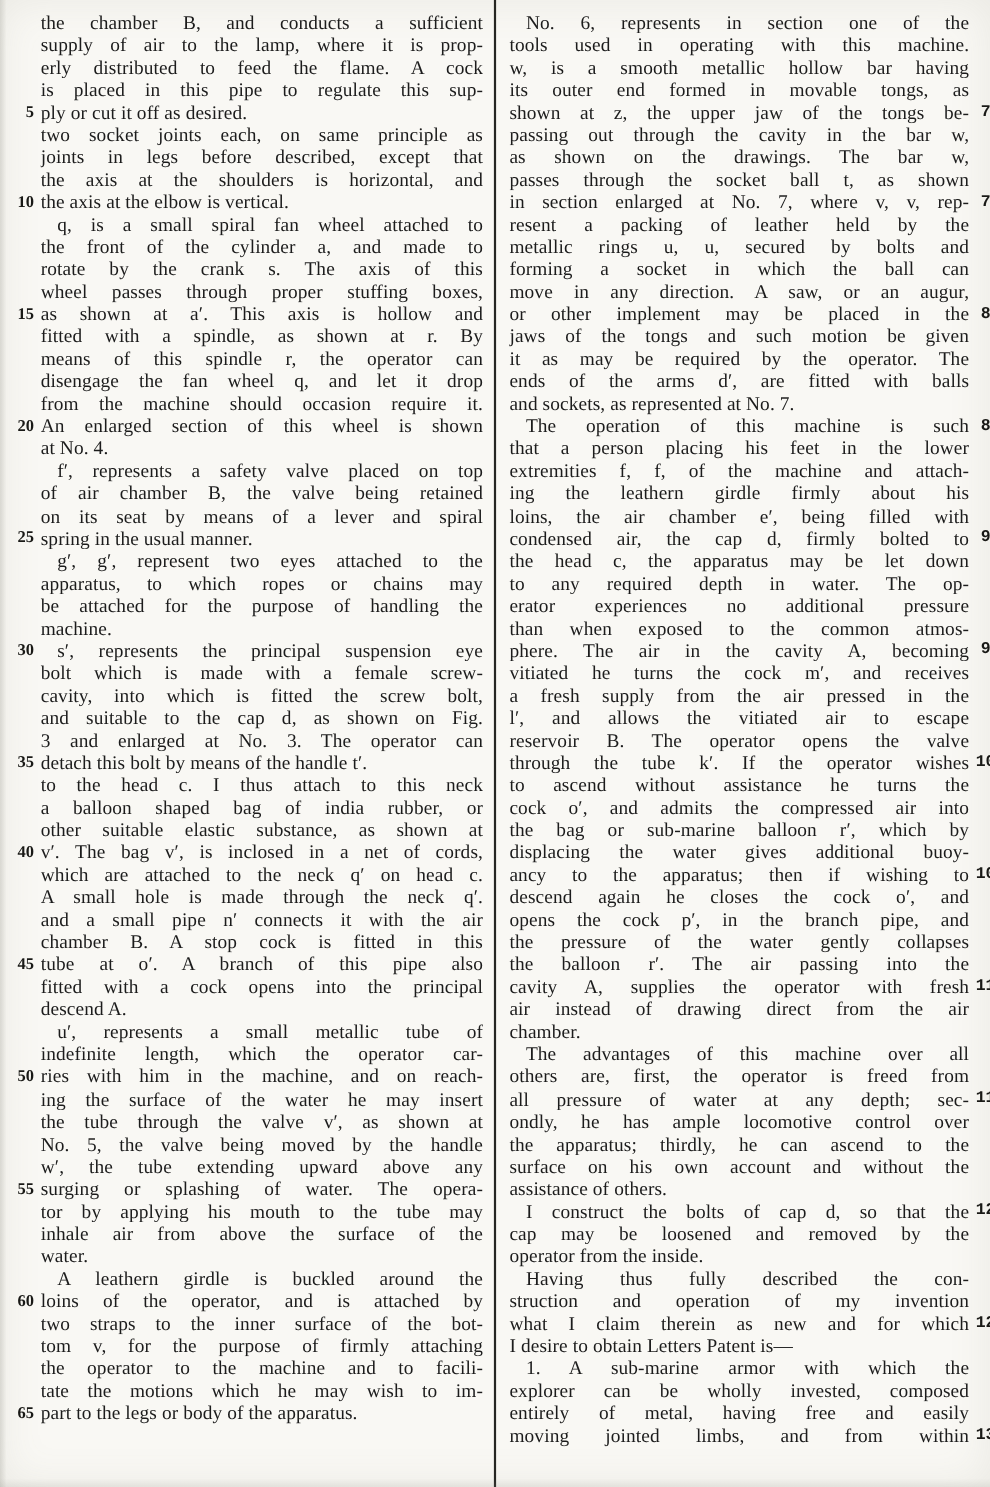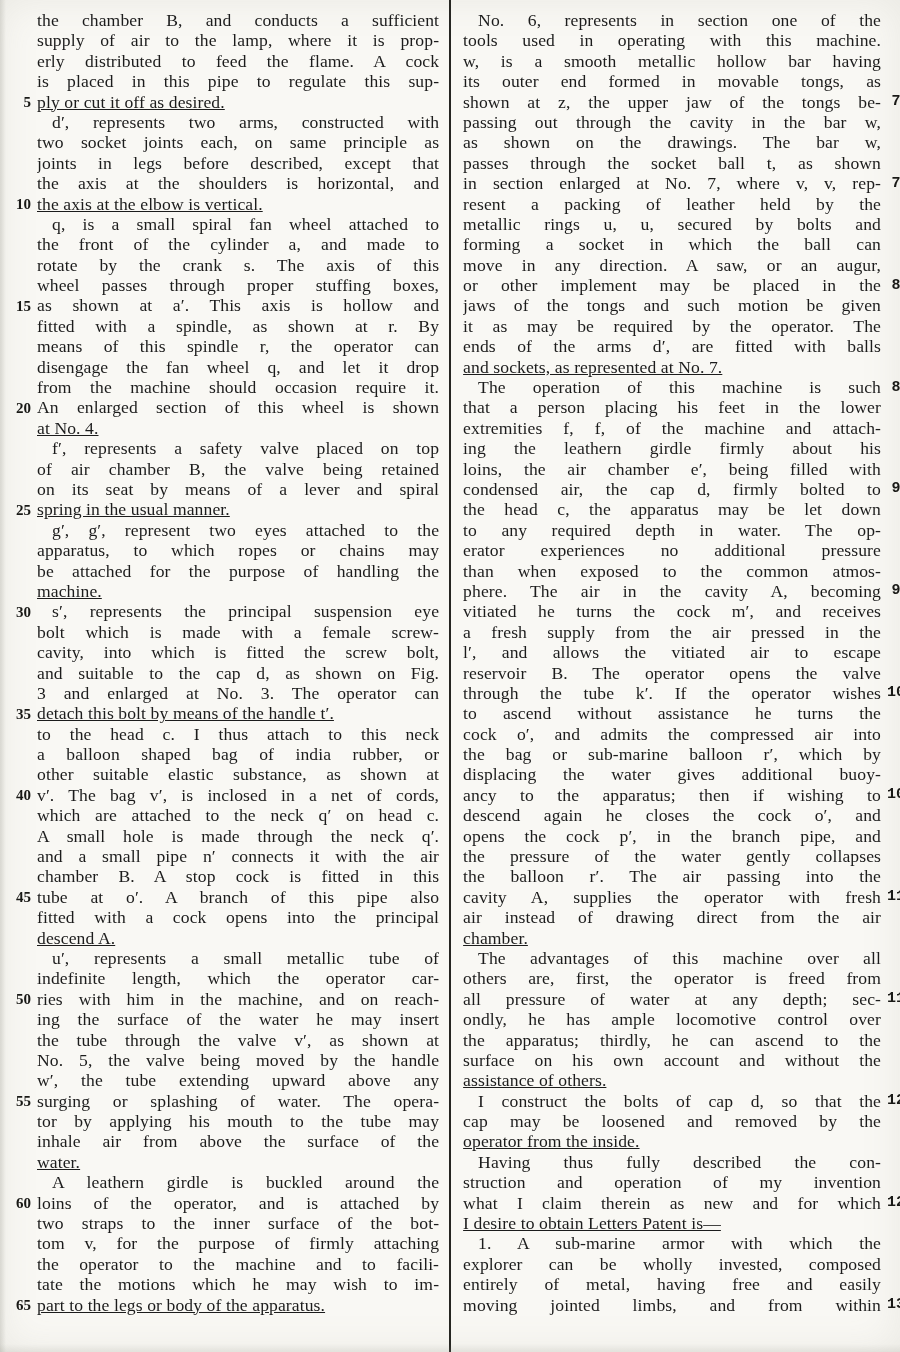--- a/index.html
+++ b/index.html
@@ -18,21 +18,21 @@
   .col-right { padding-left:12px; padding-right:19px; }
 
   .line-row { position:relative; height:20.4px; }
   .line-text {
     display:block;
     height:20.4px; overflow:hidden;
     font-size:17.6px; line-height:20.4px;
     text-align:justify; text-align-last:justify;
     letter-spacing:0.1px;
   }
-  .line-row.end .line-text { text-align-last:left;text-decoration:underline; }
+  .line-row.end .line-text { text-align-last:left; }
   .line-row.ind .line-text { text-indent:15px; }
 
   .line-num {
     position:absolute; top:1.5px;
     font-weight:bold; font-size:15px; line-height:18px;
     color:#191916;
   }
   .col-left  .line-num { left:-33px; width:27px; text-align:right; }
   .col-right .line-num { right:-35px; width:31px; text-align:center;font-family:Liberation Mono, monospace; }
 
@@ -64,23 +64,20 @@
       <div class="line-row">
         <span class="line-text">erly distributed to feed the flame.  A cock</span>
       </div>
       <div class="line-row">
         <span class="line-text">is placed in this pipe to regulate this sup-</span>
       </div>
       <div class="line-row end">
         <span class="line-num">5</span>
         <span class="line-text">ply or cut it off as desired.</span>
       </div>
-      <div class="line-row ind">
-        <span class="line-text">d′, represents two arms, constructed with</span>
-      </div>
       <div class="line-row">
         <span class="line-text">two socket joints each, on same principle as</span>
       </div>
       <div class="line-row">
         <span class="line-text">joints in legs before described, except that</span>
       </div>
       <div class="line-row">
         <span class="line-text">the axis at the shoulders is horizontal, and</span>
       </div>
       <div class="line-row end">

